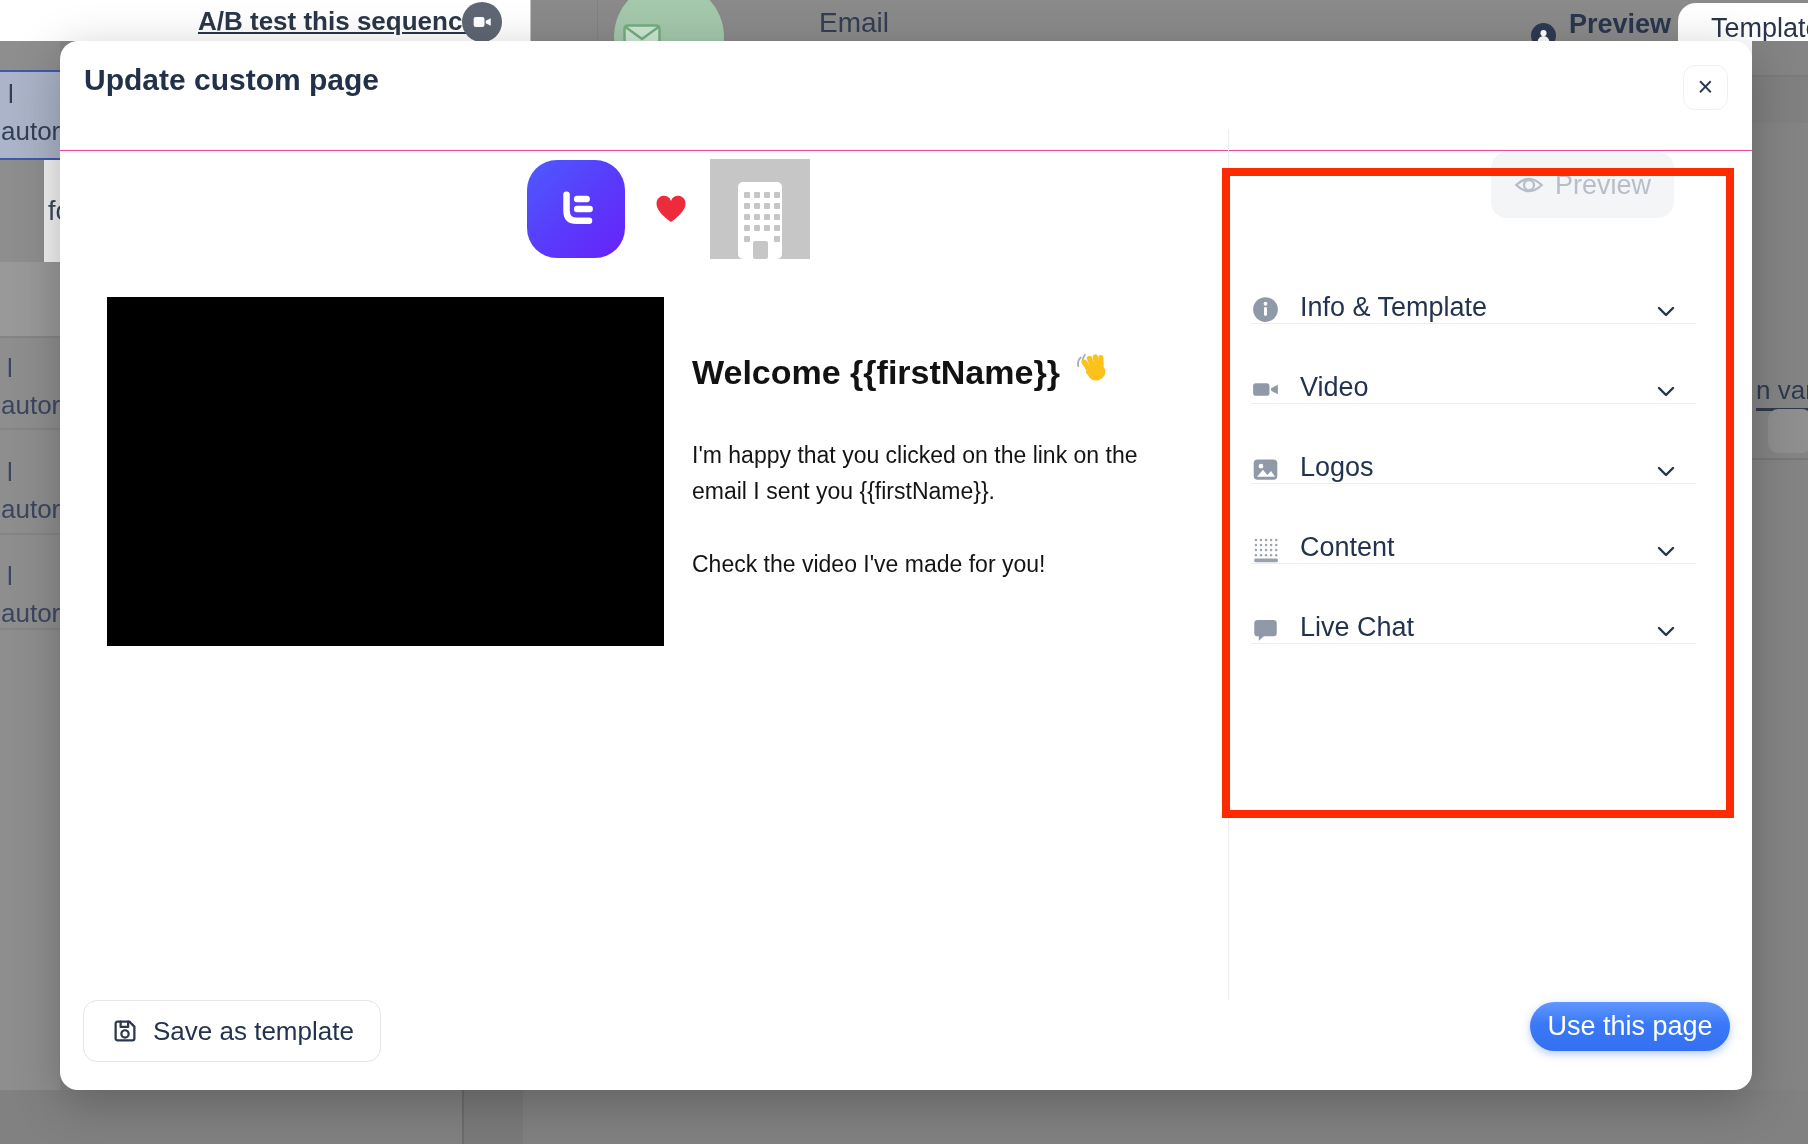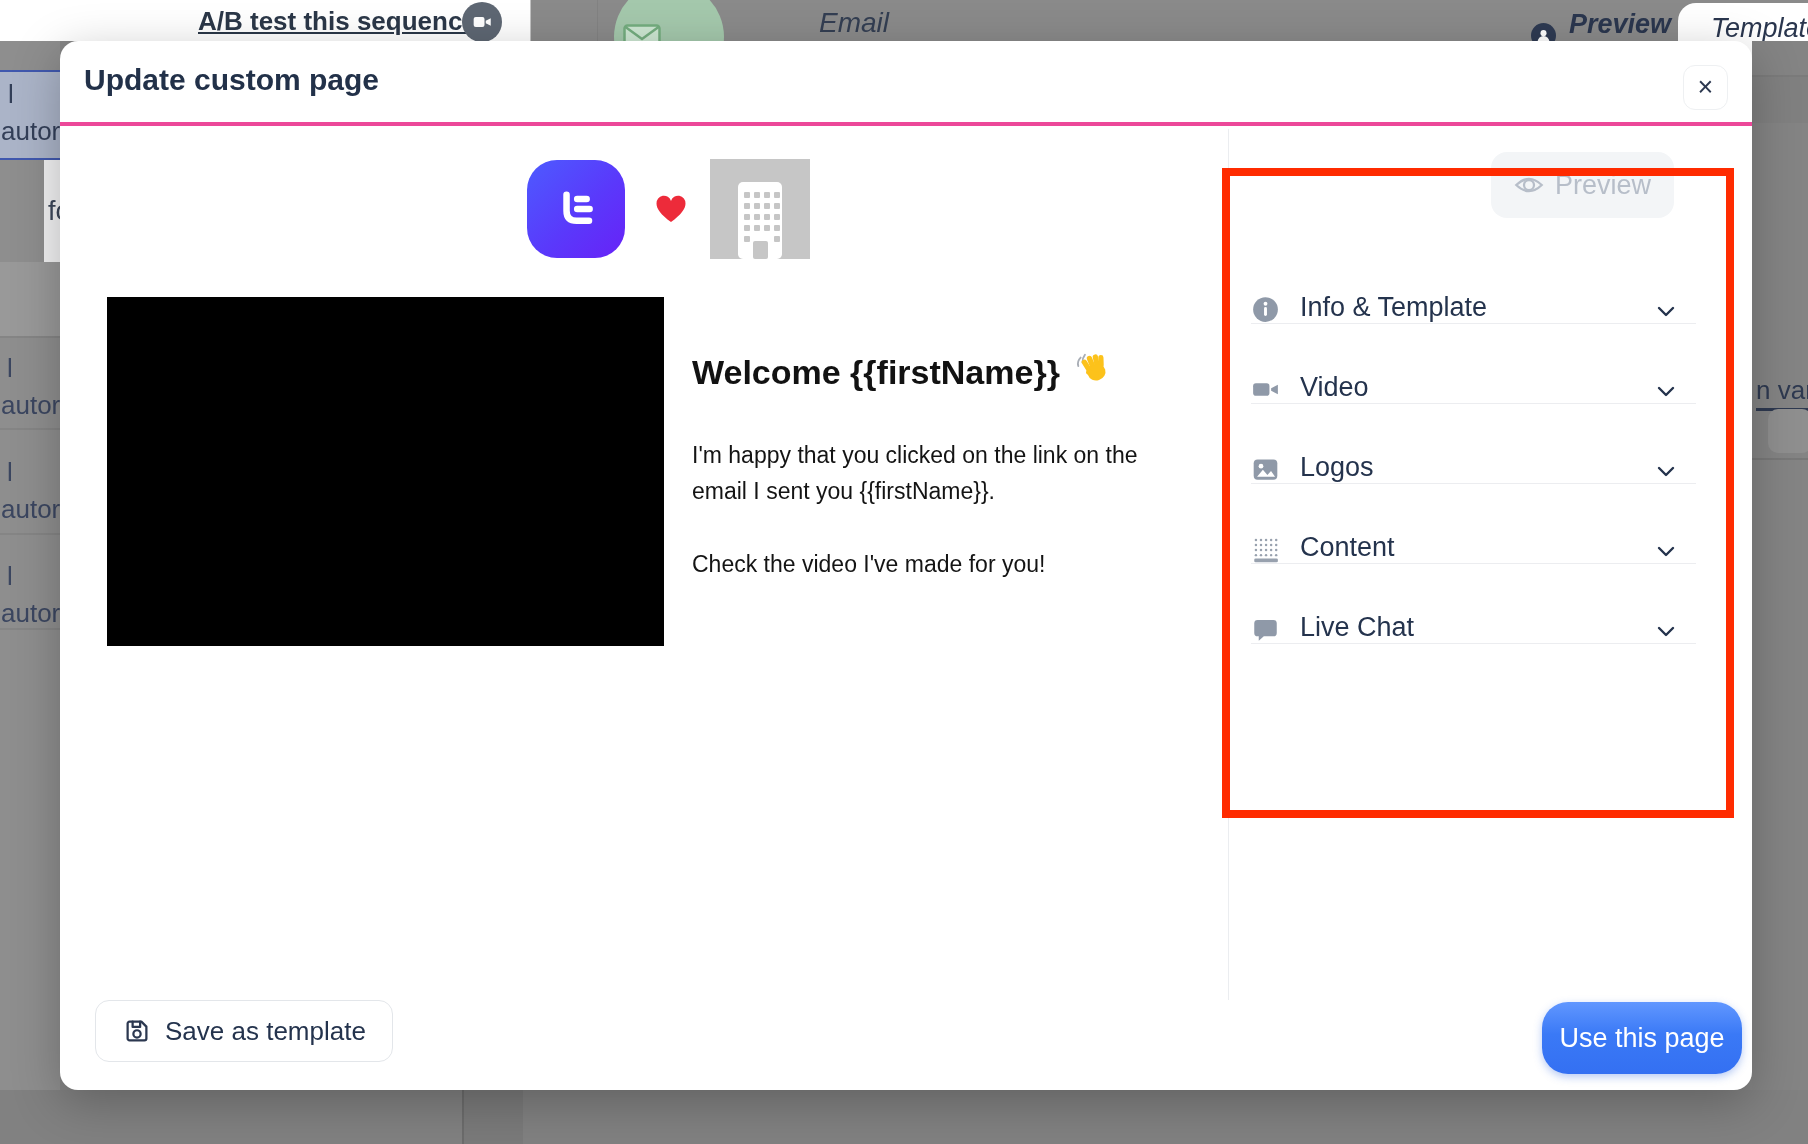--- a/index.html
+++ b/index.html
@@ -5,21 +5,21 @@
   * { margin:0; padding:0; box-sizing:border-box; }
   html,body { width:1808px; height:1144px; overflow:hidden; }
   body { font-family:"Liberation Sans", sans-serif; background:#858585; }
   #stage { position:relative; width:1808px; height:1144px; overflow:hidden; }
 
   
   .bg-topleft { position:absolute; left:0; top:0; width:530px; height:41px; background:#ffffff; z-index:1; }
   .ab-test { position:absolute; left:198px; top:6px; font-size:26px; font-weight:600; color:#2b3748; text-decoration:underline; white-space:nowrap; }
   .ab-video-badge { position:absolute; left:462px; top:2px; width:40px; height:40px; border-radius:50%; background:#5e6773; display:flex; align-items:center; justify-content:center; }
 
-  .bg-top { position:absolute; left:530px; top:0; width:1278px; height:41px; background:#8a8a8a; border-left:1px solid #c2c2c2; z-index:1;font-style:italic; }
+  .bg-top { position:absolute; left:530px; top:0; width:1278px; height:41px; background:#8a8a8a; border-left:1px solid #c2c2c2; z-index:1; }
   .bg-top .inner-line { position:absolute; left:66px; top:0; width:1px; height:41px; background:#828282; }
   .email-circle { position:absolute; left:83px; top:-18px; width:110px; height:110px; border-radius:50%; background:#a4c8ac; }
   .email-envelope { position:absolute; left:92px; top:24px; }
   .email-label { position:absolute; left:288px; top:7px; font-size:28px; font-weight:500; color:#333e52; }
   .top-preview-icon { position:absolute; left:1000px; top:23px; width:25px; height:25px; border-radius:50%; background:#2e3a52; display:flex; align-items:center; justify-content:center; overflow:hidden; }
   .top-preview-label { position:absolute; left:1038px; top:9px; font-size:27px; font-weight:600; color:#2a364e; }
   .templates-tab { position:absolute; left:1147px; top:3px; width:700px; height:72px; background:#ffffff; border-radius:18px 0 0 0; }
   .templates-label { position:absolute; left:33px; top:10px; font-size:27px; font-weight:500; color:#2a364e; }
 
   .bg-left { position:absolute; left:0; top:41px; width:60px; height:1049px; background:#8e8e8e; overflow:hidden; z-index:1; }
@@ -39,21 +39,21 @@
   .bg-right .rband { position:absolute; left:0; top:36px; width:56px; height:46px; background:#808080; }
   .vars-frag { position:absolute; left:4px; top:334px; font-size:26px; color:#2e3950; border-bottom:3px solid #2e3950; padding-bottom:2px; white-space:nowrap; }
   .bg-right .rpatch { position:absolute; left:16px; top:368px; width:44px; height:44px; background:#8f8f8f; border-radius:10px; }
   .bg-right .rline2 { position:absolute; left:0; top:417px; width:56px; height:2px; background:#787878; }
 
   .bg-bottom { position:absolute; left:0; top:1090px; width:1808px; height:54px; background:#818181; z-index:1; }
   .bg-bottom .vseg { position:absolute; left:462px; top:0; width:61px; height:54px; background:#7a7a7a; border-left:2px solid #6c6c6c; }
 
   
   .modal { position:absolute; left:60px; top:41px; width:1692px; height:1049px; background:#ffffff; border-radius:18px; z-index:10; box-shadow:0 12px 48px rgba(0,0,0,0.25); }
-  .modal-header { position:absolute; left:0; top:0; width:100%; height:85px; border-bottom:4px solid #ec4899; }
+  .modal-header { position:absolute; left:0; top:0; width:100%; height:110px; border-bottom:1px solid #ec4899; }
   .modal-title { position:absolute; left:24px; top:22px; font-size:30px; font-weight:700; color:#223149; }
   .close-btn { position:absolute; right:24px; top:24px; width:45px; height:45px; border:1px solid #eef0f2; border-radius:12px; background:#fff; display:flex; align-items:center; justify-content:center; font-size:27px; color:#2c3850; cursor:pointer; line-height:1; }
 
   .modal-body { position:absolute; left:0; top:88px; width:100%; height:871px; display:flex; }
   .content { position:relative; flex:1;text-decoration:underline; }
   .side-panel { position:relative; width:524px; border-left:1px solid #ebedf0; }
 
   .logos-row { position:absolute; left:467px; top:30px; display:flex; align-items:center; }
   .lemlist-logo { width:98px; height:98px; border-radius:30px; background:linear-gradient(135deg,#4d5bff 0%,#5a39fb 55%,#6722f7 100%); display:flex; align-items:center; justify-content:center; }
   .heart-wrap { margin:0 23px 0 30px; display:flex; align-items:center; }
@@ -67,23 +67,23 @@
   .landing-p { font-size:23px; line-height:36px; color:#141414; margin-bottom:37px; }
 
   .preview-btn { position:absolute; left:262px; top:23px; width:183px; height:66px; border-radius:16px; background:#f3f5f7; border:none; display:flex; align-items:center; justify-content:center; gap:11px; font-size:27px; font-weight:500; color:#b7bec9; cursor:default; }
 
   .accordion { position:absolute; left:22px; top:115px; width:445px; }
   .acc-row { height:80px; border-bottom:1.5px solid #ecedf0; display:flex; align-items:flex-end; cursor:pointer; }
   .acc-icon { width:28px; display:flex; align-items:center; justify-content:center; }
   .acc-label { margin-left:21px; font-size:27px; font-weight:500; color:#24334d; }
   .acc-chevron { margin-left:auto; margin-right:18px; display:flex; }
 
-  .modal-footer { position:absolute; left:12px; top:959px; width:100%; height:90px; }
+  .modal-footer { position:absolute; left:0; top:959px; width:100%; height:90px; }
   .save-btn { position:absolute; left:23px; top:0; height:62px; padding:0 26px; border:1.5px solid #e3e6ea; border-radius:14px; background:#fff; display:flex; align-items:center; gap:13px; font-size:26px; font-weight:500; color:#24334d; cursor:pointer; }
-  .use-btn { position:absolute; right:22px; top:2px; width:200px; height:72px; border:none; border-radius:26px; background:linear-gradient(180deg,#6197ff 0%,#3a79f6 45%,#3470f2 100%); color:#fff; font-size:27px; font-weight:500; display:flex; align-items:center; justify-content:center; cursor:pointer; box-shadow:0 3px 8px rgba(47,102,224,0.35); }
+  .use-btn { position:absolute; right:22px; top:2px; width:200px; height:49px; border:none; border-radius:26px; background:linear-gradient(180deg,#6197ff 0%,#3a79f6 45%,#3470f2 100%); color:#fff; font-size:27px; font-weight:500; display:flex; align-items:center; justify-content:center; cursor:pointer; box-shadow:0 3px 8px rgba(47,102,224,0.35); }
 
   
   .red-rect { position:absolute; left:1222px; top:168px; width:512px; height:650px; border:8px solid #ff2b00; z-index:30; pointer-events:none; }
 </style>
 </head>
 <body>
 
 <div id="stage">
 
   <div class="bg-topleft">

